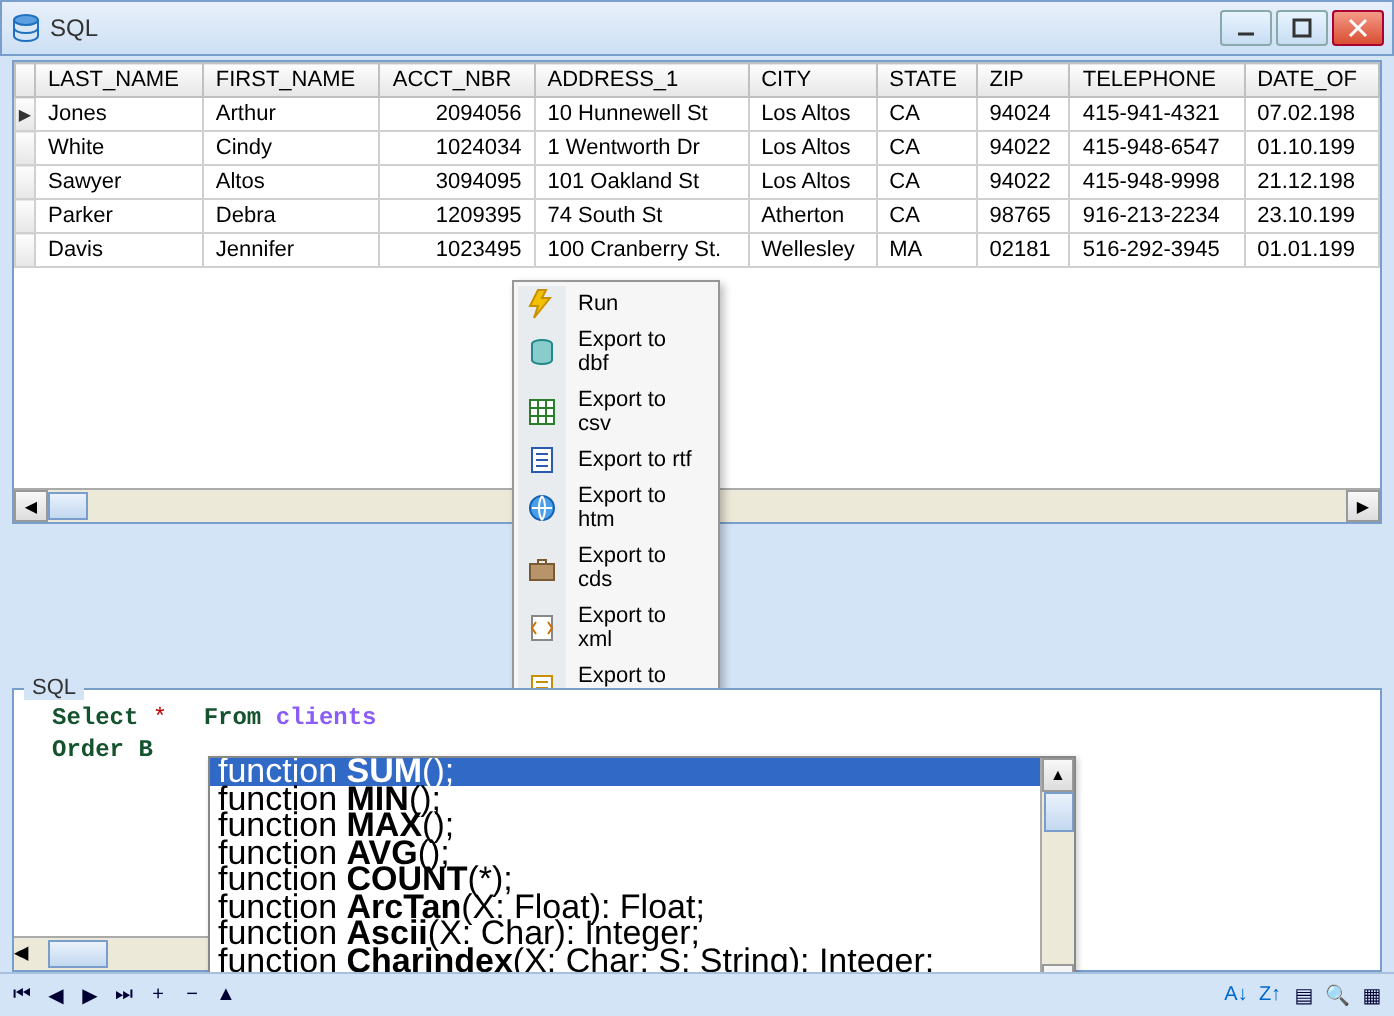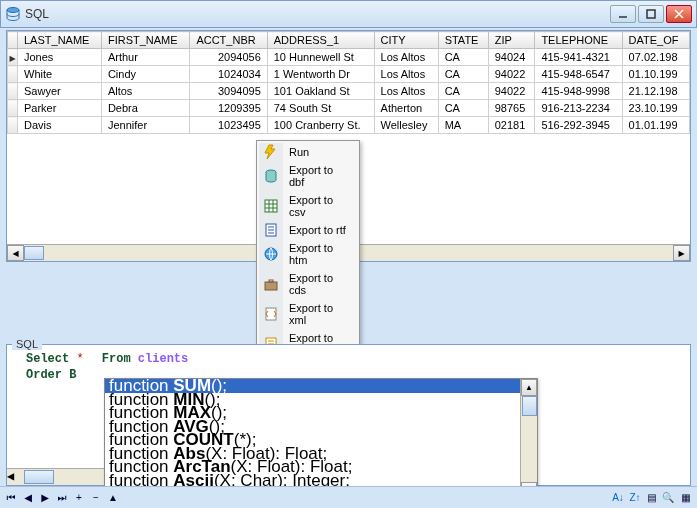--- a/index.html
+++ b/index.html
@@ -269,21 +269,20 @@
   </div>
 </div>
 
 <div class="autocomplete">
   <div id="ac-items">
       <div class="ac-item sel"><span>function </span><b>SUM</b><span>();</span></div>
       <div class="ac-item"><span>function </span><b>MIN</b><span>();</span></div>
       <div class="ac-item"><span>function </span><b>MAX</b><span>();</span></div>
       <div class="ac-item"><span>function </span><b>AVG</b><span>();</span></div>
       <div class="ac-item"><span>function </span><b>COUNT</b><span>(*);</span></div>
-      <div class="ac-item"><span>function </span><b>Abs</b><span>(X: Float): Float;</span></div>
       <div class="ac-item"><span>function </span><b>ArcTan</b><span>(X: Float): Float;</span></div>
       <div class="ac-item"><span>function </span><b>Ascii</b><span>(X: Char): Integer;</span></div>
       <div class="ac-item"><span>function </span><b>Charindex</b><span>(X: Char; S: String): Integer;</span></div>
     </div>
   <div class="ac-scroll">
     <div class="btn">▲</div>
     <div class="thumb"></div>
     <div class="btn" style="position:absolute;bottom:0;width:100%">▼</div>
   </div>
 </div>

